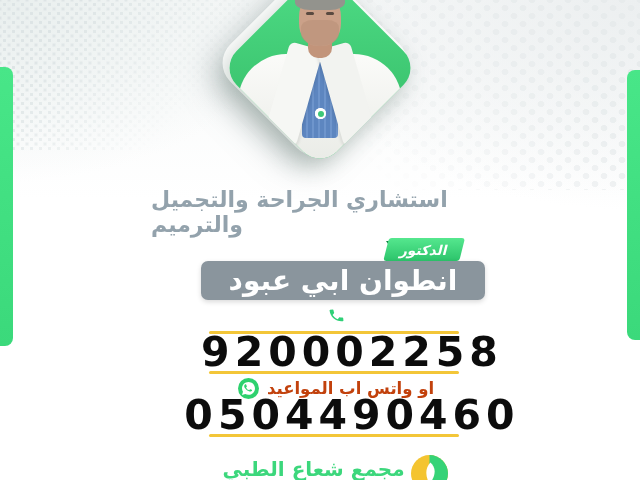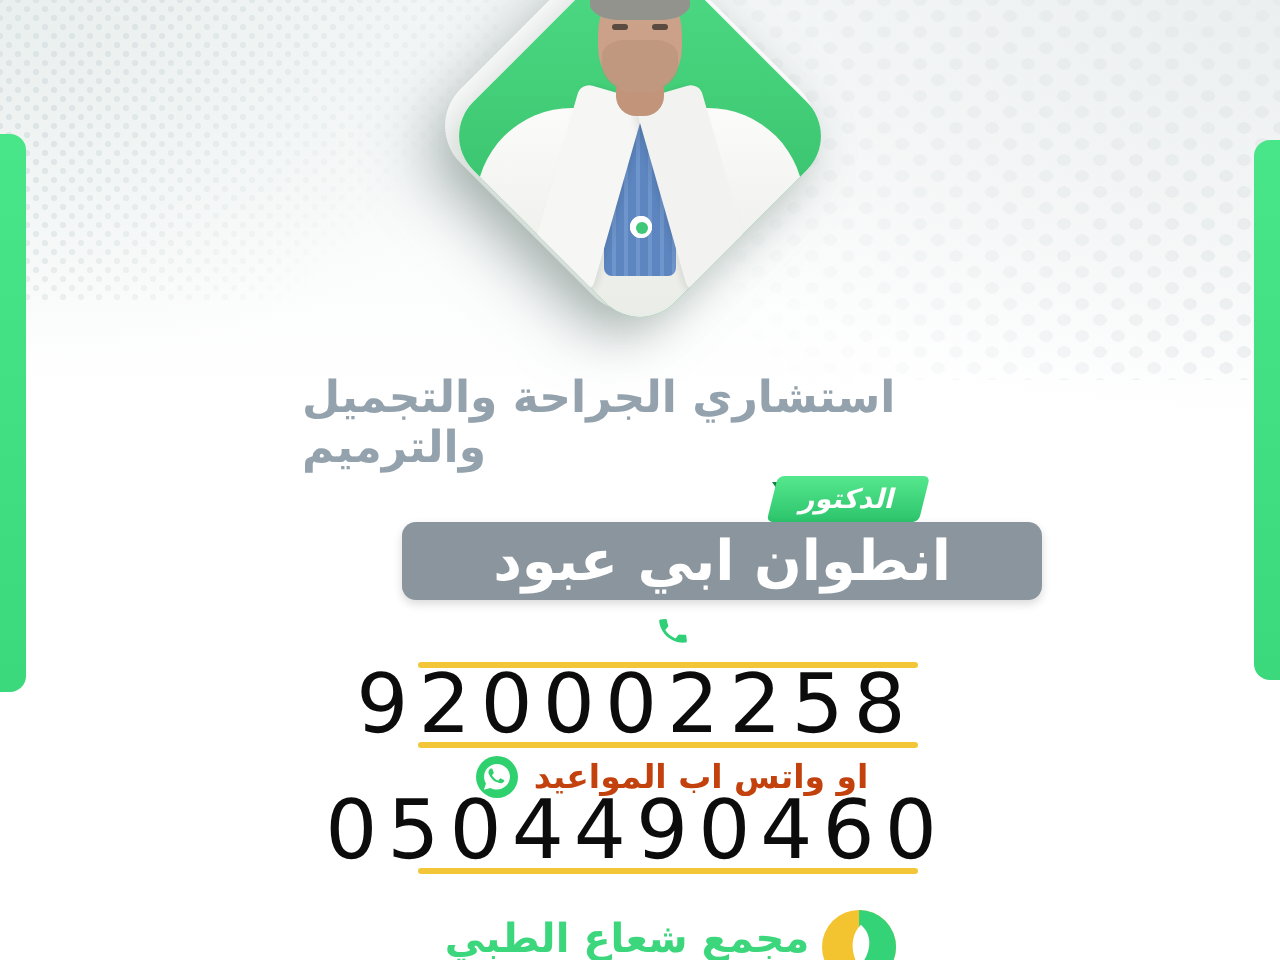--- a/index.html
+++ b/index.html
@@ -70,34 +70,34 @@
     font-size:22px;font-weight:700;color:#93a2ac;}
 
   .badge{position:absolute;left:389px;top:238px;width:76px;height:23px;}
   .badge-fold{position:absolute;left:-3px;top:3px;width:0;height:0;
     border-top:20px solid #0f8040;border-left:14px solid transparent;}
   .badge-body{position:absolute;inset:0;transform:skewX(-14deg);transform-origin:top;
     background:linear-gradient(180deg,#55e78e,#2cc46b);border-radius:3px;
     display:flex;align-items:center;justify-content:center;
     font-size:13.5px;font-weight:700;color:#ffffff;}
 
-  .name-plate{position:absolute;left:201px;top:261px;width:320px;height:39px;
+  .name-plate{position:absolute;left:201px;top:261px;width:284px;height:39px;
     background:#8a959d;border-radius:7px;display:flex;align-items:center;justify-content:center;
     font-size:28px;font-weight:700;color:#ffffff;box-shadow:0 2px 5px rgba(0,0,0,.15);}
 
   .booking-row{position:absolute;left:150px;top:304px;width:372px;height:22px;
     display:flex;flex-direction:row;align-items:center;justify-content:center;gap:7px;
     direction:rtl;font-size:17px;font-weight:700;color:#1a2630;}
   .phone-ic{width:17px;height:17px;flex:0 0 auto;transform:rotate(-6deg);}
 
   .divider{position:absolute;left:209px;width:250px;height:2.5px;background:#f3c638;border-radius:2px;}
   .div1{top:331px;} .div2{top:371px;} .div3{top:434px;}
 
-  .big-number{position:absolute;left:124px;width:388px;text-align:center;direction:ltr;
-    font-size:41px;font-weight:400;color:#0c0c0c;letter-spacing:5px;line-height:38px;}
+  .big-number{position:absolute;left:158px;width:388px;text-align:center;direction:ltr;
+    font-size:41px;font-weight:700;color:#0c0c0c;letter-spacing:5px;line-height:38px;}
   .num1{top:333px;} .num2{top:396px;}
 
   .wa-row{position:absolute;left:150px;top:377px;width:372px;height:22px;
     display:flex;flex-direction:row;align-items:center;justify-content:center;gap:8px;
     direction:rtl;font-size:16.5px;font-weight:700;color:#c2410c;}
   .wa-ic{width:21px;height:21px;flex:0 0 auto;}
 
   .clinic-row{position:absolute;left:150px;top:454px;width:370px;height:40px;
     display:flex;flex-direction:row;align-items:flex-start;justify-content:center;gap:6px;
     direction:rtl;}

